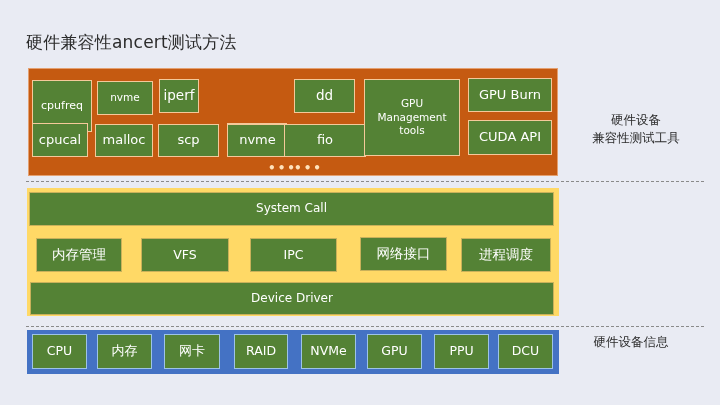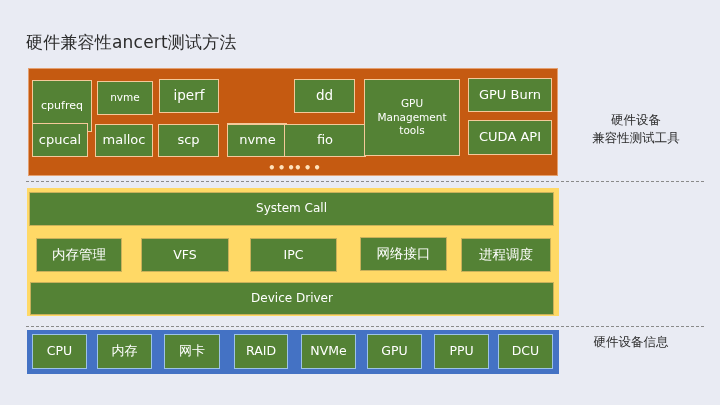--- a/index.html
+++ b/index.html
@@ -47,21 +47,21 @@
 </style>
 </head>
 <body>
 
 <div class="abs title">硬件兼容性ancert测试方法</div>
 
 <div class="abs panel-orange"></div>
 
 <div class="abs box o" style="left:32px;top:80px;width:60px;height:52px;font-size:11px;">cpufreq</div>
 <div class="abs box o" style="left:97px;top:81px;width:56px;height:34px;font-size:10.5px;">nvme</div>
-<div class="abs box o" style="left:159px;top:79px;width:60px;height:34px;font-size:13.5px;">iperf</div>
+<div class="abs box o" style="left:159px;top:79px;width:40px;height:34px;font-size:13.5px;">iperf</div>
 <div class="abs box o" style="left:227px;top:79px;width:60px;height:34px;font-size:13.5px;margin-top:44px;">storcli</div>
 <div class="abs box o" style="left:294px;top:79px;width:61px;height:34px;font-size:13.5px;">dd</div>
 
 <div class="abs box o" style="left:32px;top:123px;width:56px;height:34px;font-size:13px;">cpucal</div>
 <div class="abs box o" style="left:95px;top:124px;width:58px;height:33px;font-size:13px;">malloc</div>
 <div class="abs box o" style="left:158px;top:124px;width:61px;height:33px;font-size:13px;">scp</div>
 <div class="abs box o" style="left:227px;top:124px;width:61px;height:33px;font-size:13px;">nvme</div>
 <div class="abs box o" style="left:284px;top:124px;width:82px;height:33px;font-size:13px;">fio</div>
 
 <div class="abs box o" style="left:364px;top:79px;width:96px;height:77px;font-size:10.5px;flex-direction:column;">

